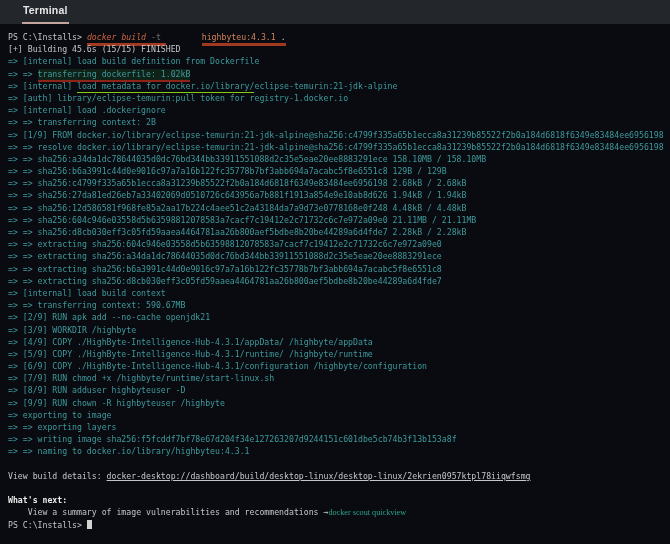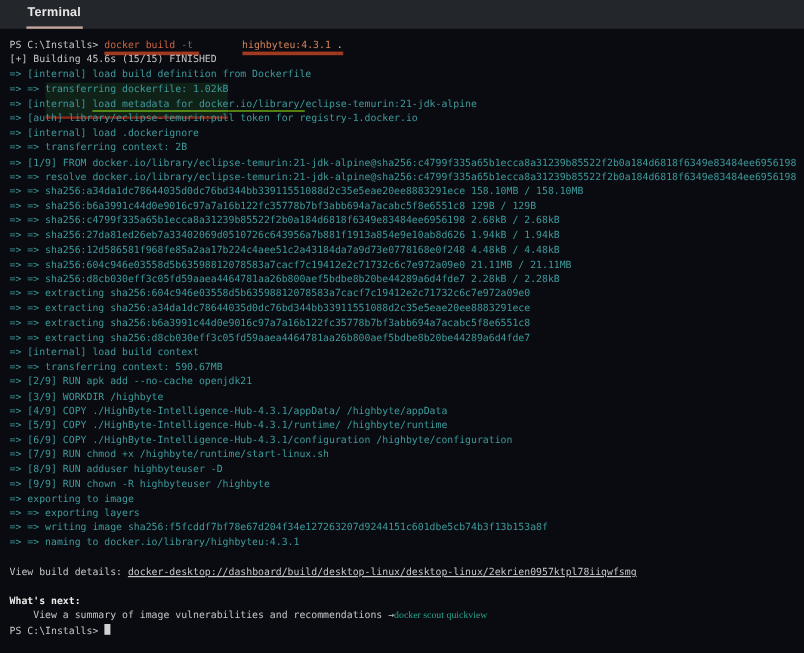--- a/index.html
+++ b/index.html
@@ -18,29 +18,29 @@
     padding:4px 1px 4px 1px;border-bottom:2px solid #c2a59c;cursor:pointer;
   }
   .screen{
     padding:7px 2px 0 8px;
     font-size:8.2px;line-height:12.2px;
     white-space:pre;color:#c4c6c8;
   }
   .ln{height:12.2px;}
   .s-fg{color:#c4c6c8;}
   .s-teal{color:#3d9a9c;}
-  .s-cmd{color:#c96342;}
+  .s-cmd{color:#c96342;font-style:italic;}
   .s-arg{color:#d4845c;margin-left:36px;}
   .s-param{color:#6e6e6e;}
   .s-bold{color:#ececec;font-weight:700;}
   .s-link{color:#c4c6c8;text-decoration:underline;cursor:pointer;}
   .s-scout{color:#2aa58f;font-family:Liberation Serif, serif;}
   .s-ann{border-bottom:3px solid #a23a22;padding-bottom:1px;}
   .s-ann2{border-bottom:1px solid #84cc16;padding-bottom:1px;}
-  .s-hl{background:rgba(42,112,48,.22);border-bottom:2px solid #8e2318;padding-bottom:18px;}
+  .s-hl{background:rgba(42,112,48,.22);border-bottom:2px solid #8e2318;padding-bottom:1px;}
   .s-cursor{display:inline-block;width:5px;height:9.5px;background:#d2d2d2;vertical-align:-1.5px;}
 </style>
 </head>
 <body>
 
 <div class="tabbar">
   <div class="tab">Terminal</div>
 </div>
 
 <div class="screen"><div class="ln"><span class="s-fg">PS C:\Installs&gt; </span><span class="s-cmd s-ann">docker build </span><span class="s-param s-ann">-t </span><span class="s-arg s-ann">highbyteu:4.3.1 </span><span class="s-fg s-ann">.</span></div><div class="ln"><span class="s-fg">[+] Building 45.6s (15/15) FINISHED</span></div><div class="ln"><span class="s-teal">=&gt; [internal] load build definition from Dockerfile</span></div><div class="ln"><span class="s-teal">=&gt; =&gt; </span><span class="s-teal s-hl">transferring dockerfile: 1.02kB</span></div><div class="ln"><span class="s-teal">=&gt; [internal] </span><span class="s-teal s-ann2">load metadata for docker.io/library/</span><span class="s-teal">eclipse-temurin:21-jdk-alpine</span></div><div class="ln"><span class="s-teal">=&gt; [auth] library/eclipse-temurin:pull token for registry-1.docker.io</span></div><div class="ln"><span class="s-teal">=&gt; [internal] load .dockerignore</span></div><div class="ln"><span class="s-teal">=&gt; =&gt; transferring context: 2B</span></div><div class="ln"><span class="s-teal">=&gt; [1/9] FROM docker.io/library/eclipse-temurin:21-jdk-alpine@sha256:c4799f335a65b1ecca8a31239b85522f2b0a184d6818f6349e83484ee6956198</span></div><div class="ln"><span class="s-teal">=&gt; =&gt; resolve docker.io/library/eclipse-temurin:21-jdk-alpine@sha256:c4799f335a65b1ecca8a31239b85522f2b0a184d6818f6349e83484ee6956198</span></div><div class="ln"><span class="s-teal">=&gt; =&gt; sha256:a34da1dc78644035d0dc76bd344bb33911551088d2c35e5eae20ee8883291ece 158.10MB / 158.10MB</span></div><div class="ln"><span class="s-teal">=&gt; =&gt; sha256:b6a3991c44d0e9016c97a7a16b122fc35778b7bf3abb694a7acabc5f8e6551c8 129B / 129B</span></div><div class="ln"><span class="s-teal">=&gt; =&gt; sha256:c4799f335a65b1ecca8a31239b85522f2b0a184d6818f6349e83484ee6956198 2.68kB / 2.68kB</span></div><div class="ln"><span class="s-teal">=&gt; =&gt; sha256:27da81ed26eb7a33402069d0510726c643956a7b881f1913a854e9e10ab8d626 1.94kB / 1.94kB</span></div><div class="ln"><span class="s-teal">=&gt; =&gt; sha256:12d586581f968fe85a2aa17b224c4aee51c2a43184da7a9d73e0778168e0f248 4.48kB / 4.48kB</span></div><div class="ln"><span class="s-teal">=&gt; =&gt; sha256:604c946e03558d5b63598812078583a7cacf7c19412e2c71732c6c7e972a09e0 21.11MB / 21.11MB</span></div><div class="ln"><span class="s-teal">=&gt; =&gt; sha256:d8cb030eff3c05fd59aaea4464781aa26b800aef5bdbe8b20be44289a6d4fde7 2.28kB / 2.28kB</span></div><div class="ln"><span class="s-teal">=&gt; =&gt; extracting sha256:604c946e03558d5b63598812078583a7cacf7c19412e2c71732c6c7e972a09e0</span></div><div class="ln"><span class="s-teal">=&gt; =&gt; extracting sha256:a34da1dc78644035d0dc76bd344bb33911551088d2c35e5eae20ee8883291ece</span></div><div class="ln"><span class="s-teal">=&gt; =&gt; extracting sha256:b6a3991c44d0e9016c97a7a16b122fc35778b7bf3abb694a7acabc5f8e6551c8</span></div><div class="ln"><span class="s-teal">=&gt; =&gt; extracting sha256:d8cb030eff3c05fd59aaea4464781aa26b800aef5bdbe8b20be44289a6d4fde7</span></div><div class="ln"><span class="s-teal">=&gt; [internal] load build context</span></div><div class="ln"><span class="s-teal">=&gt; =&gt; transferring context: 590.67MB</span></div><div class="ln"><span class="s-teal">=&gt; [2/9] RUN apk add --no-cache openjdk21</span></div><div class="ln"><span class="s-teal">=&gt; [3/9] WORKDIR /highbyte</span></div><div class="ln"><span class="s-teal">=&gt; [4/9] COPY ./HighByte-Intelligence-Hub-4.3.1/appData/ /highbyte/appData</span></div><div class="ln"><span class="s-teal">=&gt; [5/9] COPY ./HighByte-Intelligence-Hub-4.3.1/runtime/ /highbyte/runtime</span></div><div class="ln"><span class="s-teal">=&gt; [6/9] COPY ./HighByte-Intelligence-Hub-4.3.1/configuration /highbyte/configuration</span></div><div class="ln"><span class="s-teal">=&gt; [7/9] RUN chmod +x /highbyte/runtime/start-linux.sh</span></div><div class="ln"><span class="s-teal">=&gt; [8/9] RUN adduser highbyteuser -D</span></div><div class="ln"><span class="s-teal">=&gt; [9/9] RUN chown -R highbyteuser /highbyte</span></div><div class="ln"><span class="s-teal">=&gt; exporting to image</span></div><div class="ln"><span class="s-teal">=&gt; =&gt; exporting layers</span></div><div class="ln"><span class="s-teal">=&gt; =&gt; writing image sha256:f5fcddf7bf78e67d204f34e127263207d9244151c601dbe5cb74b3f13b153a8f</span></div><div class="ln"><span class="s-teal">=&gt; =&gt; naming to docker.io/library/highbyteu:4.3.1</span></div><div class="ln">&nbsp;</div><div class="ln"><span class="s-fg">View build details: </span><span class="s-link">docker-desktop://dashboard/build/desktop-linux/desktop-linux/2ekrien0957ktpl78iiqwfsmg</span></div><div class="ln">&nbsp;</div><div class="ln"><span class="s-bold">What's next:</span></div><div class="ln"><span class="s-fg">    View a summary of image vulnerabilities and recommendations →</span><span class="s-scout">docker scout quickview</span></div><div class="ln"><span class="s-fg">PS C:\Installs&gt; </span><span class="s-cursor"></span></div></div>

